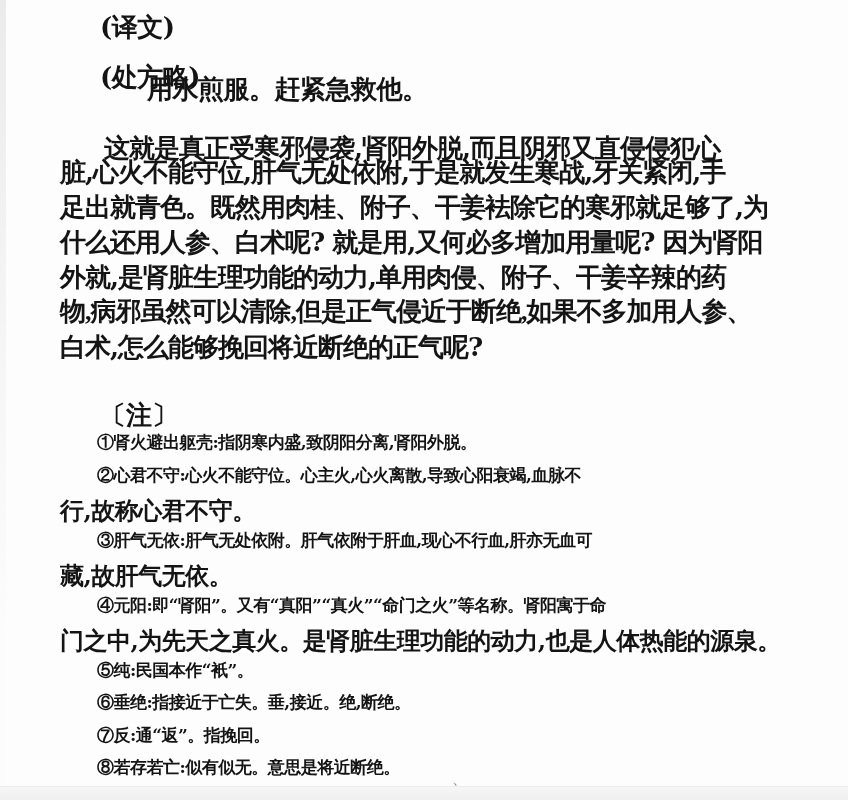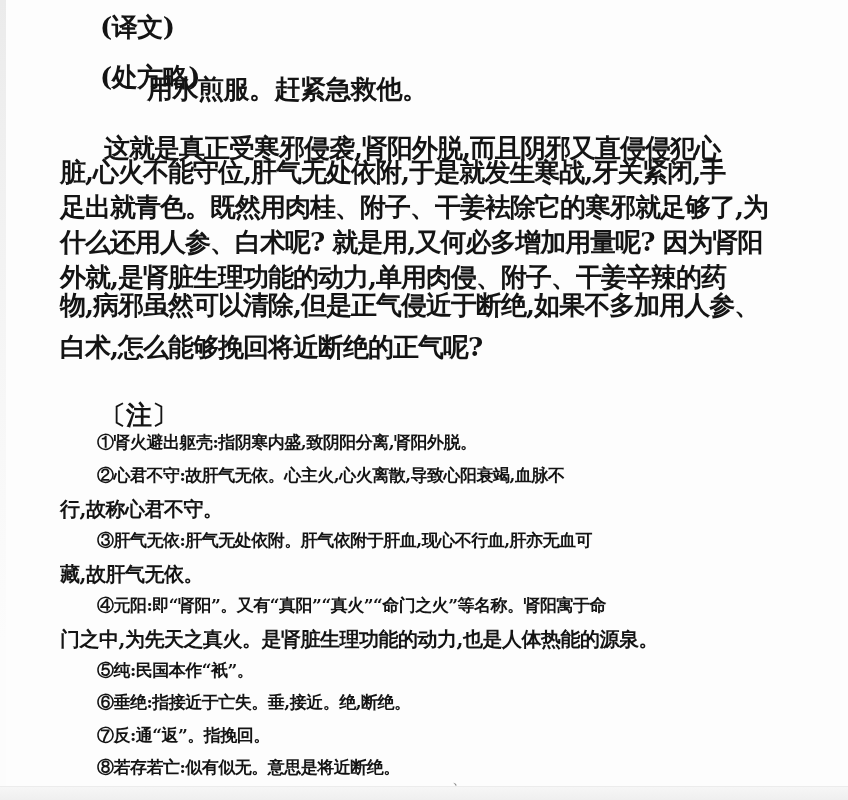--- a/index.html
+++ b/index.html
@@ -21,21 +21,21 @@
     color: #141414;
     font-weight: 600;
     line-height: 1;
     text-rendering: optimizeLegibility;
   }
   
   .k-h { left: 100px; font-size: 26px; letter-spacing: -0.5px; }
   .k-i { left: 104px; font-size: 26px; letter-spacing: -1px; }
   .k-c { left: 60px;  font-size: 26px; letter-spacing: -1px; }
   .k-n { left: 97px;  font-size: 17px; letter-spacing: -0.5px; }
-  .k-m { left: 60px;  font-size: 20px; letter-spacing: -0.5px; }
+  .k-m { left: 60px;  font-size: 24px; letter-spacing: -0.5px; }
   #notes-heading {
     position: absolute;
     left: 100px;
     top: 402px;
     font-size: 26px;
     font-weight: 700;
     color: #141414;
     white-space: nowrap;
     line-height: 1;
   }
@@ -68,29 +68,29 @@
 
   <div id="translation-section">
       <div class="line k-h" style="top: 14px;">(译文)</div>
       <div class="line k-h" style="top: 64px;">(处方略)</div>
       <div class="line k-h" style="top: 76px; margin-left: 47px;">用水煎服。赶紧急救他。</div>
       <div class="line k-i" style="top: 124px; margin-top: 11px;">这就是真正受寒邪侵袭,肾阳外脱,而且阴邪又直侵侵犯心</div>
       <div class="line k-c" style="top: 159px;">脏,心火不能守位,肝气无处依附,于是就发生寒战,牙关紧闭,手</div>
       <div class="line k-c" style="top: 194px;">足出就青色。既然用肉桂、附子、干姜袪除它的寒邪就足够了,为</div>
       <div class="line k-c" style="top: 229px;">什么还用人参、白术呢? 就是用,又何必多增加用量呢? 因为肾阳</div>
       <div class="line k-c" style="top: 264px;">外就,是肾脏生理功能的动力,单用肉侵、附子、干姜辛辣的药</div>
-      <div class="line k-c" style="top: 292px;">物,病邪虽然可以清除,但是正气侵近于断绝,如果不多加用人参、</div>
+      <div class="line k-c" style="top: 299px; font-family: Liberation Serif, serif;">物,病邪虽然可以清除,但是正气侵近于断绝,如果不多加用人参、</div>
       <div class="line k-c" style="top: 334px;">白术,怎么能够挽回将近断绝的正气呢?</div>
     </div>
 
   <div id="notes-heading">〔注〕</div>
 
   <div id="notes-section">
       <div class="line k-n" style="top: 434px;">①肾火避出躯壳:指阴寒内盛,致阴阳分离,肾阳外脱。</div>
-      <div class="line k-n" style="top: 467px;">②心君不守:故肝气无依。心主火,心火离散,导致心阳衰竭,血脉不</div>
+      <div class="line k-n" style="top: 467px;">②心君不守:心火不能守位。心主火,心火离散,导致心阳衰竭,血脉不</div>
       <div class="line k-m" style="top: 499px;">行,故称心君不守。</div>
       <div class="line k-n" style="top: 532px;">③肝气无依:肝气无处依附。肝气依附于肝血,现心不行血,肝亦无血可</div>
       <div class="line k-m" style="top: 564px; text-align: center;">藏,故肝气无依。</div>
       <div class="line k-n" style="top: 597px;">④元阳:即“肾阳”。又有“真阳”“真火”“命门之火”等名称。肾阳寓于命</div>
       <div class="line k-m" style="top: 629px;">门之中,为先天之真火。是肾脏生理功能的动力,也是人体热能的源泉。</div>
       <div class="line k-n" style="top: 662px;">⑤纯:民国本作“衹”。</div>
       <div class="line k-n" style="top: 694px;">⑥垂绝:指接近于亡失。垂,接近。绝,断绝。</div>
       <div class="line k-n" style="top: 727px;">⑦反:通“返”。指挽回。</div>
       <div class="line k-n" style="top: 759px;">⑧若存若亡:似有似无。意思是将近断绝。</div>
     </div>

